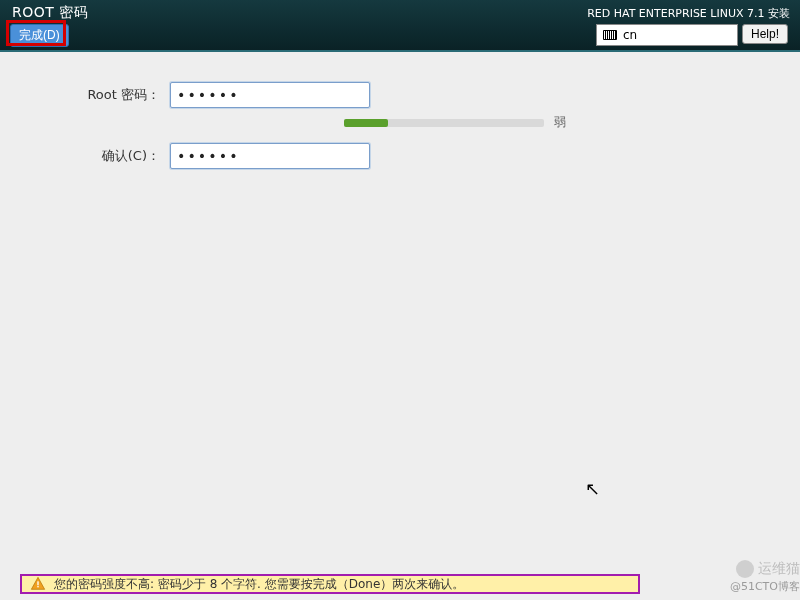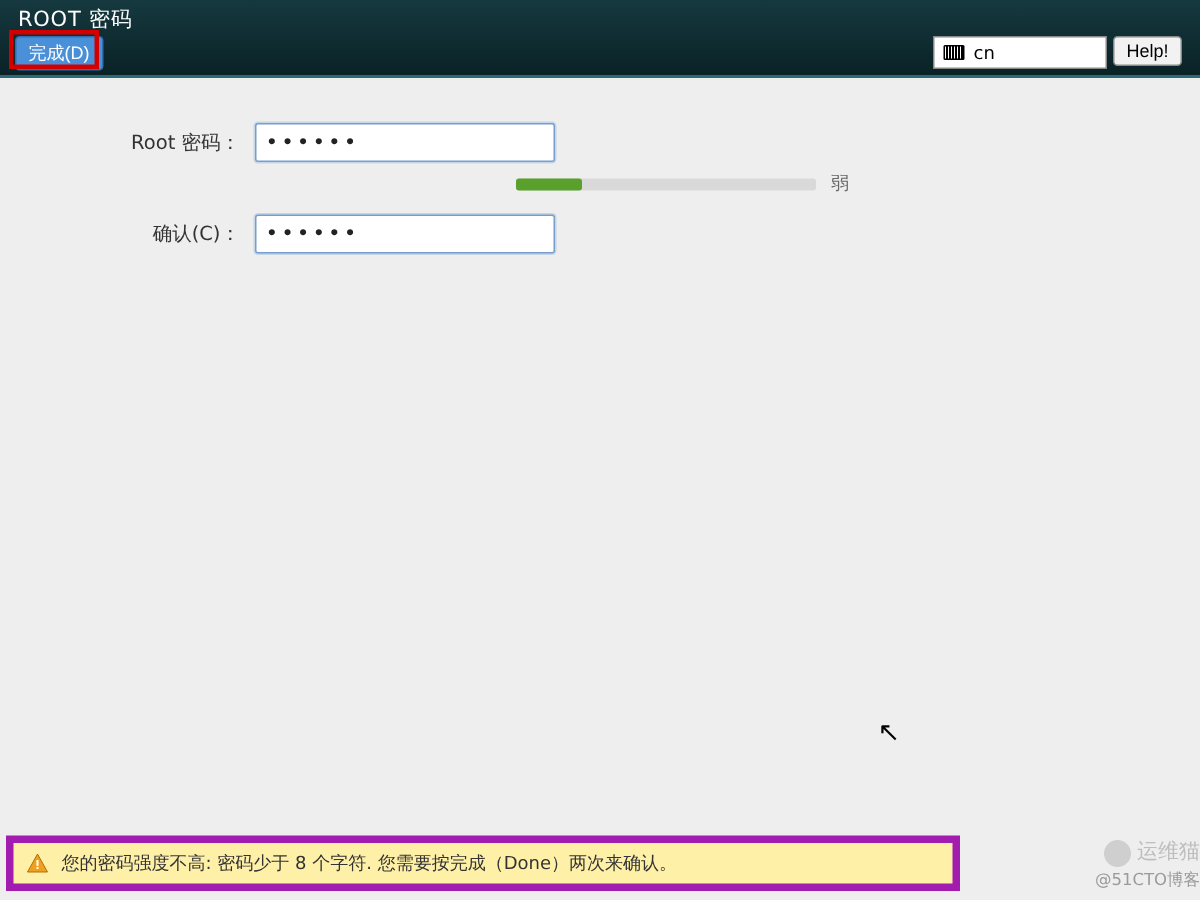--- a/index.html
+++ b/index.html
@@ -19,21 +19,21 @@
   .header-sub { font-size: 11px; position: absolute; right: 10px; top: 6px; }
   .done-btn {
     position: absolute; left: 10px; top: 24px;
     background: #4a90d9; border: 1px solid #2f6fb0; color: #fff;
     font-size: 12px; padding: 2px 8px; border-radius: 3px;
     cursor: pointer;
   }
   .done-highlight { position:absolute; left:6px; top:20px; width:60px; height:26px; border:3px solid #d40000; pointer-events:none; }
   .lang-box {
     position: absolute; right: 62px; top: 24px;
-    background: #fff; color:#000; font-size:12px; width:116px; height:22px;
+    background: #fff; color:#000; font-size:12px; width:142px; height:22px;
     display:flex; align-items:center; padding:0 6px; gap:6px;
     border:1px solid #888;
   }
   .kbd-icon { width:14px; height:10px; background:#000; border-radius:1px; display:inline-block; position:relative; }
   .kbd-icon::after{content:"";position:absolute;left:1px;top:1px;right:1px;bottom:1px;background:repeating-linear-gradient(90deg,#fff 0 1px,#000 1px 2px),repeating-linear-gradient(0deg,#fff 0 1px,#000 1px 2px);}
   .help-btn {
     position:absolute; right:12px; top:24px;
     background:#f2f2f2; border:1px solid #888; color:#000;
     font-size:12px; padding:2px 8px; border-radius:3px; cursor:pointer;
   }
@@ -49,22 +49,22 @@
     box-shadow: 0 0 0 1px rgba(74,144,217,0.25);
     background:#fff; color:#222;
   }
   .strength-row { display:flex; align-items:center; justify-content:center; margin:-4px 0 12px 0; }
   .strength-bar { width:200px; height:8px; background:#d9d9d9; border-radius:2px; margin-left:110px; position:relative; }
   .strength-fill { height:100%; background:#5aa02c; border-radius:2px; }
   .strength-lbl { margin-left:10px; font-size:12px; color:#666; }
 
   
   .warning-bar {
-    position:absolute; left:4px; right:160px; bottom:6px; height:37px;
-    background:#fff0a8; border:5px solid #a21caf; display:flex; align-items:center;
+    position:absolute; left:20px; right:160px; bottom:6px; height:20px;
+    background:#fff0a8; border:2px solid #a21caf; display:flex; align-items:center;
     font-size:12px; color:#333; padding:0 8px; gap:8px;
   }
   .warn-icon { width:16px; height:16px; }
   .warn-icon svg{width:16px;height:16px;display:block;}
 
   
   .watermark {
     position:absolute; right:0; bottom:6px; text-align:right; color:#9b9b9b;
     font-size:11px; pointer-events:none; line-height:1.4;
   }
@@ -72,20 +72,21 @@
   .wm-circle{width:18px;height:18px;border-radius:50%;background:#cfcfcf;display:inline-block;}
 
   
   .cursor { position:absolute; left:585px; top:478px; font-size:18px; color:#000; pointer-events:none; }
 </style>
 </head>
 <body>
 
 <div class="header">
   <div class="header-title">ROOT 密码</div>
+  <div class="header-sub">RED HAT ENTERPRISE LINUX 7.1 安装</div>
   <button class="done-btn">完成(D)</button>
   <div class="done-highlight"></div>
   <div class="lang-box">
     <span class="kbd-icon"></span>
     <span>cn</span>
   </div>
   <button class="help-btn">Help!</button>
 </div>
 
 <div class="form-area">

